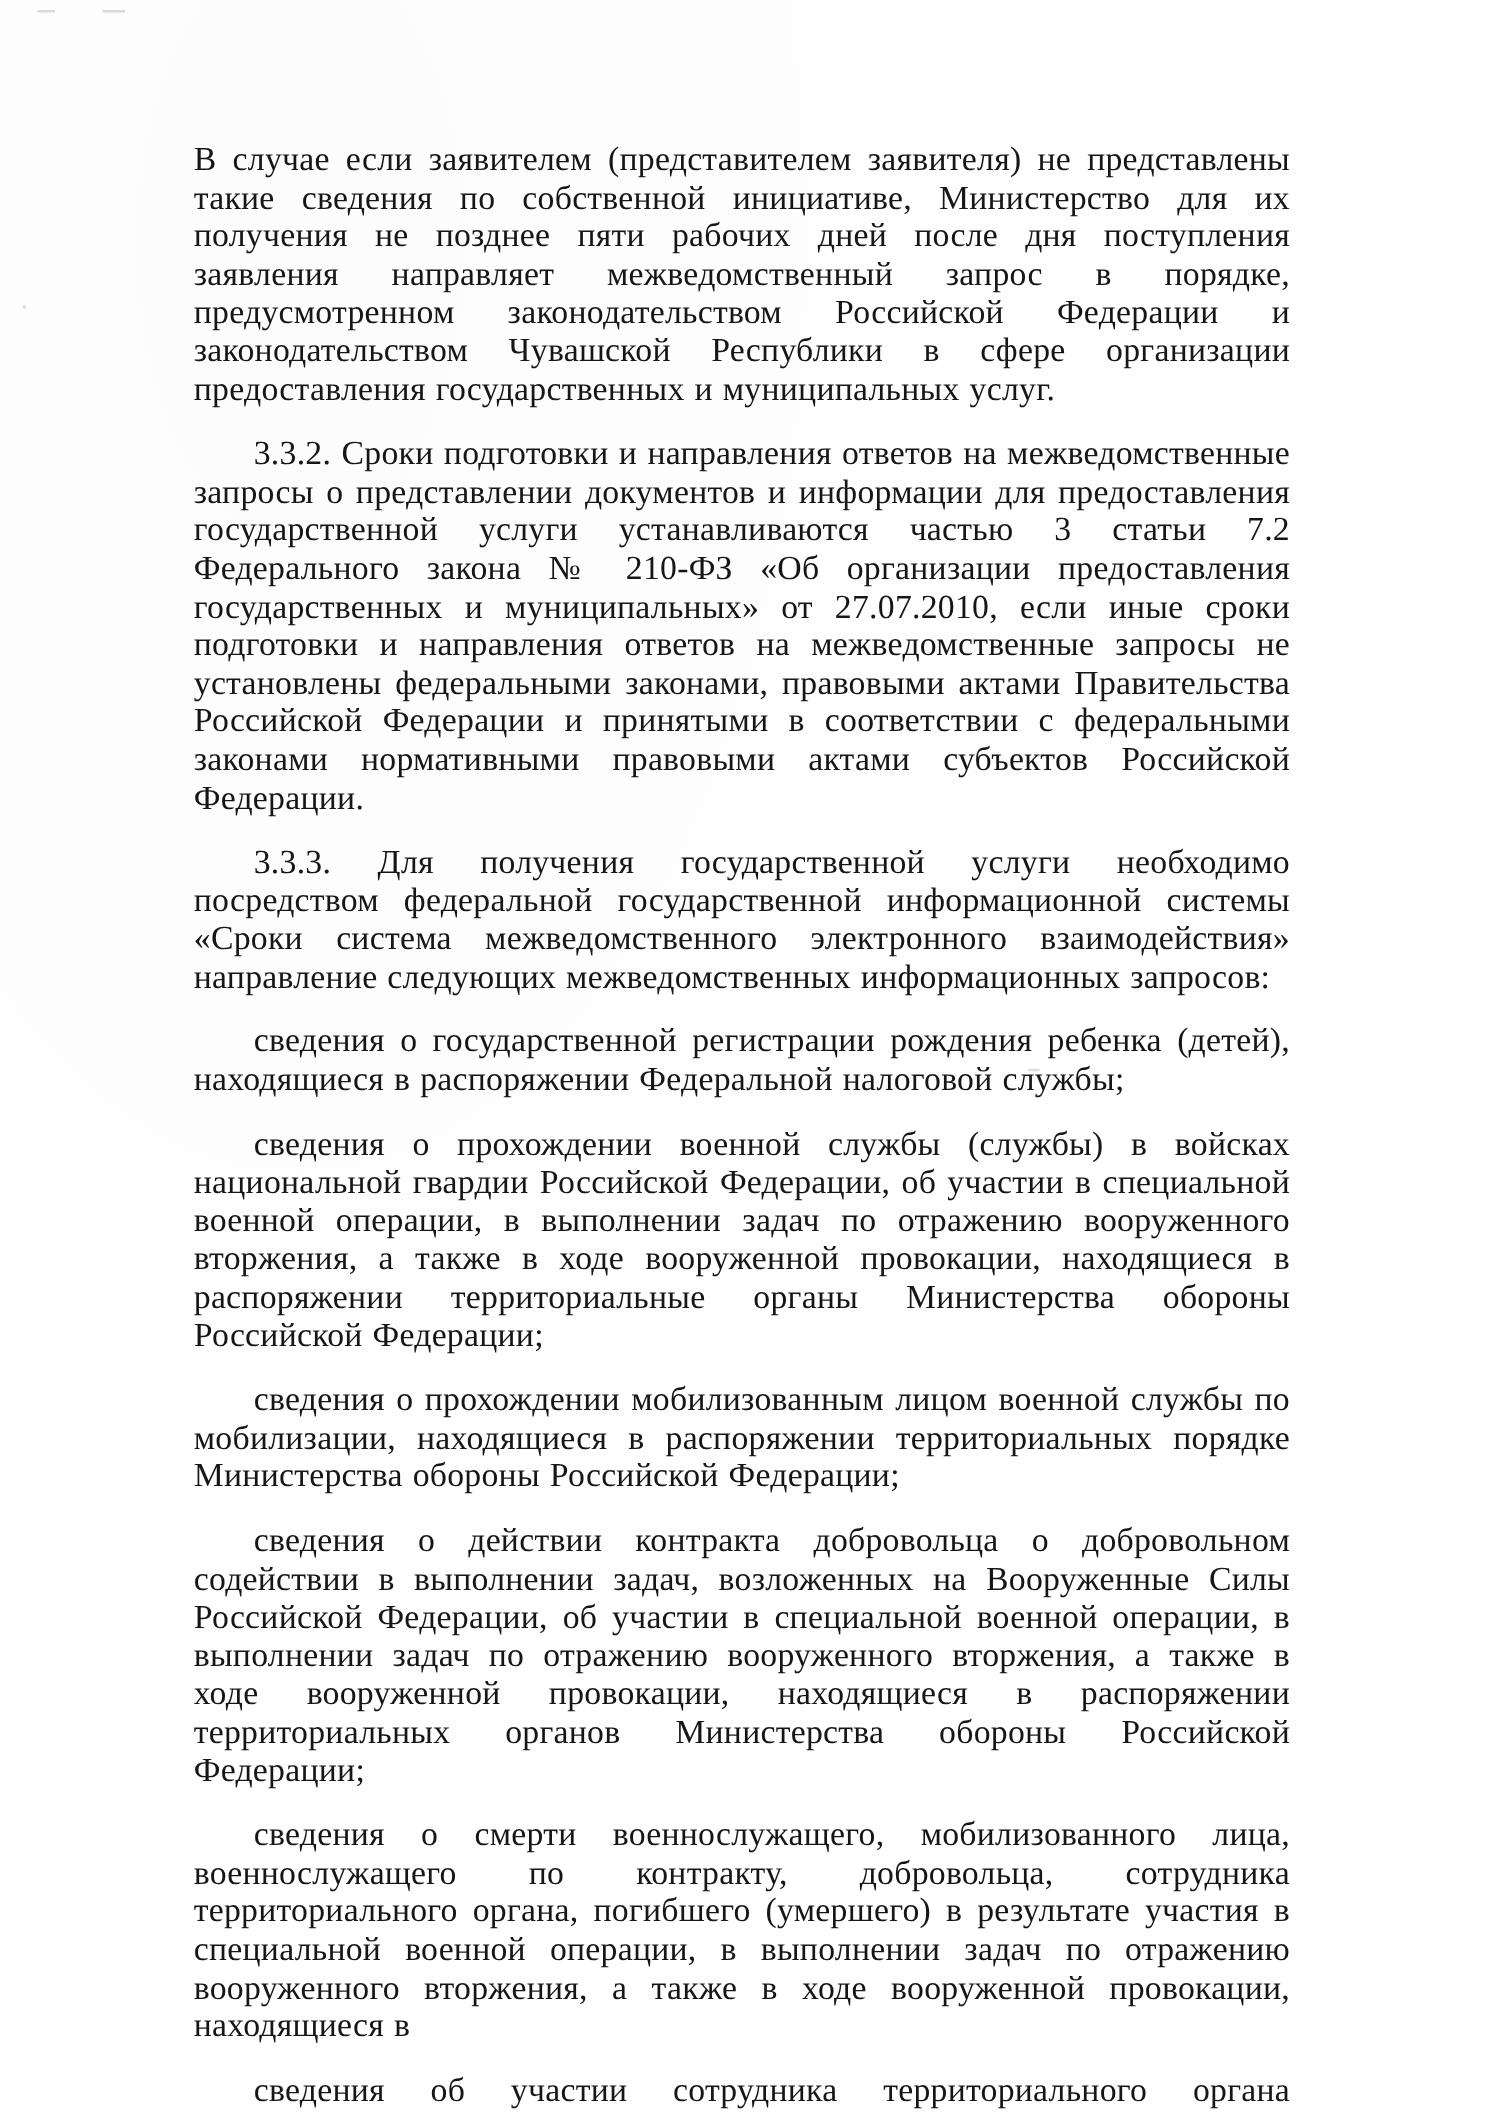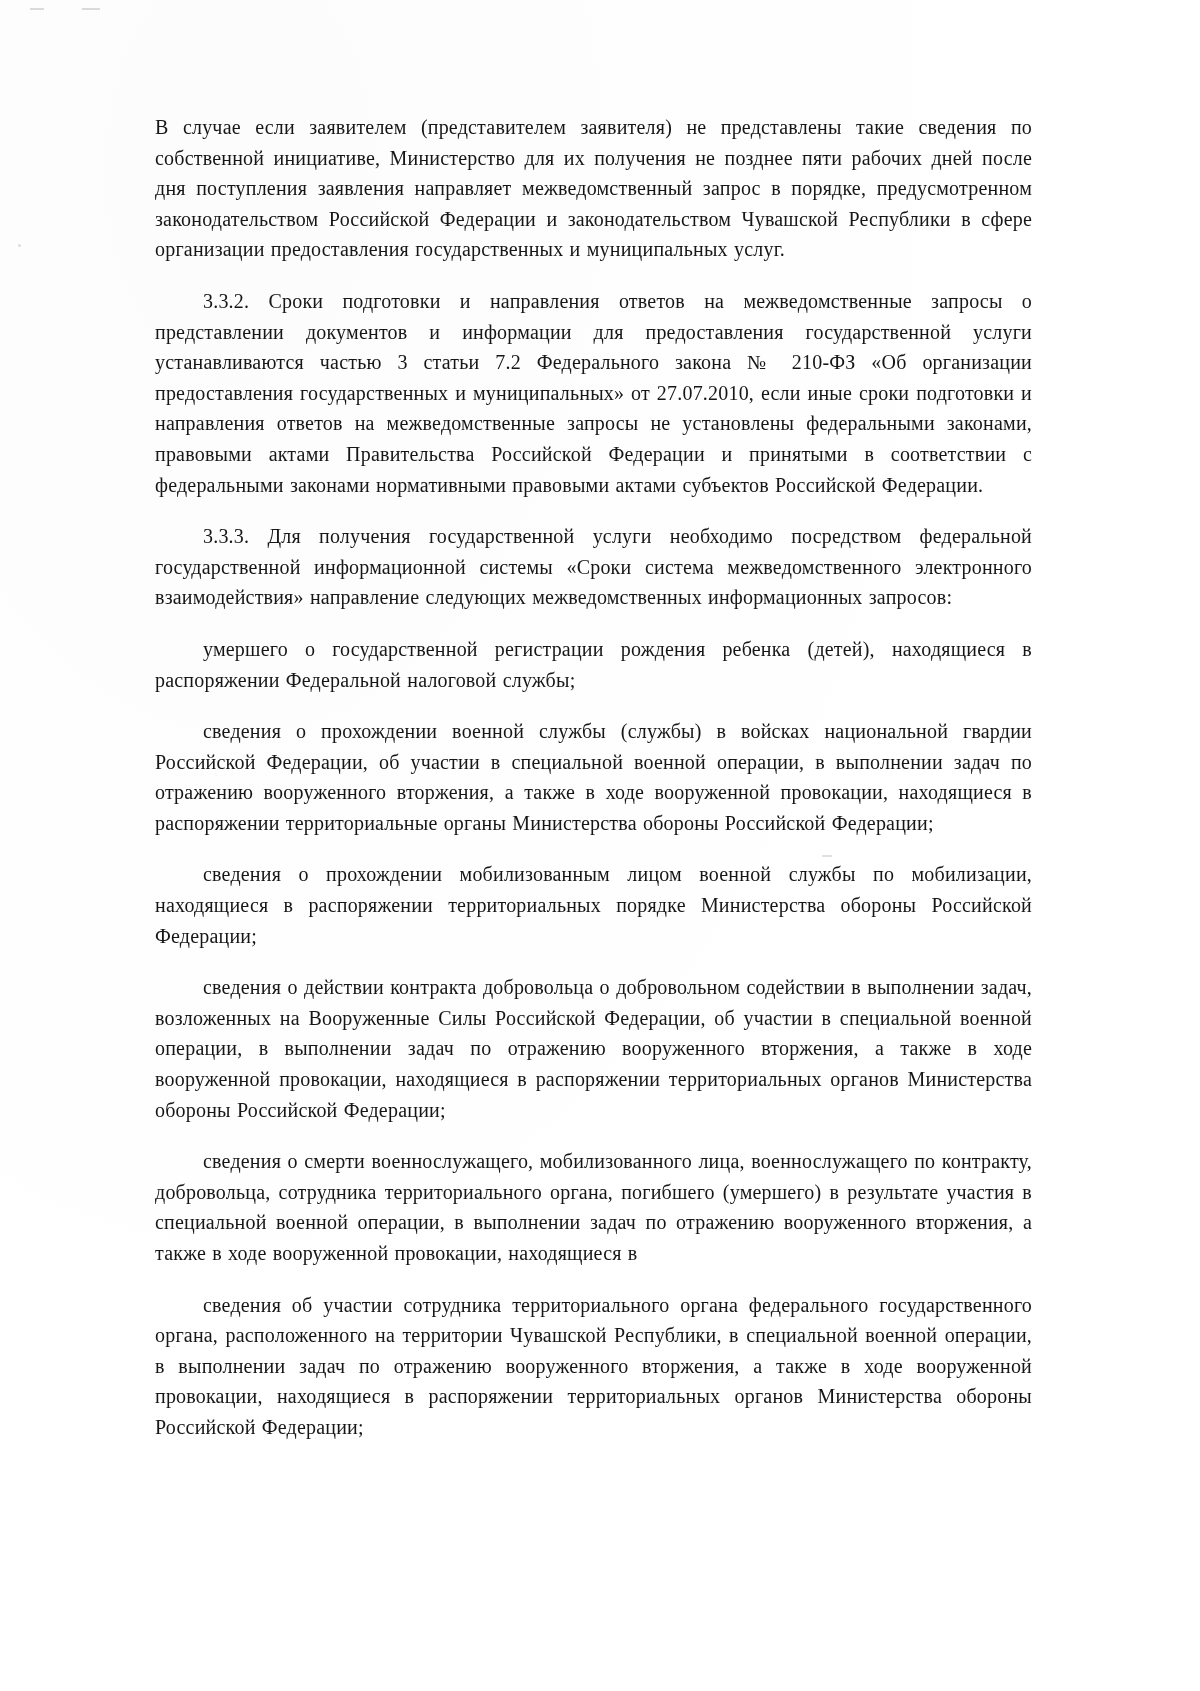--- a/index.html
+++ b/index.html
@@ -20,21 +20,21 @@
     width: 1200px;
     min-height: 1691px;
     background:
       radial-gradient(ellipse at 20% 10%, rgba(0,0,0,0.012), transparent 60%),
       #ffffff;
     box-sizing: border-box;
     padding: 112px 168px 60px 155px;
   }
   .doc p {
     margin: 0 0 21px 0;
-    font-size: 20px;
+    font-size: 27px;
     line-height: 30.6px;
     text-align: justify;
     word-spacing: 1px;
     letter-spacing: 0.2px;
   }
   .doc p.indent {
     text-indent: 48px;
   }
   .doc p.no-indent {
     text-indent: 0;
@@ -75,21 +75,21 @@
   <div class="scan-speck" style="left:822px; top:855px; width:10px; height:2px; border-radius:2px;"></div>
 
   <div class="doc">
 
     <p class="no-indent">В случае если заявителем (представителем заявителя) не представлены такие сведения по собственной инициативе, Министерство для их получения не позднее пяти рабочих дней после дня поступления заявления направляет межведомственный запрос в порядке, предусмотренном законодательством Российской Федерации и законодательством Чувашской Республики в сфере организации предоставления государственных и муниципальных услуг.</p>
 
     <p class="indent">3.3.2. Сроки подготовки и направления ответов на межведомственные запросы о представлении документов и информации для предоставления государственной услуги устанавливаются частью 3 статьи 7.2 Федерального закона № 210-ФЗ «Об организации предоставления государственных и муниципальных» от 27.07.2010, если иные сроки подготовки и направления ответов на межведомственные запросы не установлены федеральными законами, правовыми актами Правительства Российской Федерации и принятыми в соответствии с федеральными законами нормативными правовыми актами субъектов Российской Федерации.</p>
 
     <p class="indent">3.3.3. Для получения государственной услуги необходимо посредством федеральной государственной информационной системы «Сроки система межведомственного электронного взаимодействия» направление следующих межведомственных информационных запросов:</p>
 
-    <p class="indent">умершего о государственной регистрации рождения ребенка (детей), находящиеся в распоряжении Федеральной налоговой службы;</p>
+    <p class="indent">сведения о государственной регистрации рождения ребенка (детей), находящиеся в распоряжении Федеральной налоговой службы;</p>
 
     <p class="indent">сведения о прохождении военной службы (службы) в войсках национальной гвардии Российской Федерации, об участии в специальной военной операции, в выполнении задач по отражению вооруженного вторжения, а также в ходе вооруженной провокации, находящиеся в распоряжении территориальные органы Министерства обороны Российской Федерации;</p>
 
     <p class="indent">сведения о прохождении мобилизованным лицом военной службы по мобилизации, находящиеся в распоряжении территориальных порядке Министерства обороны Российской Федерации;</p>
 
 
     <p class="indent">сведения о действии контракта добровольца о добровольном содействии в выполнении задач, возложенных на Вооруженные Силы Российской Федерации, об участии в специальной военной операции, в выполнении задач по отражению вооруженного вторжения, а также в ходе вооруженной провокации, находящиеся в распоряжении территориальных органов Министерства обороны Российской Федерации;</p>
 
     <p class="indent">сведения о смерти военнослужащего, мобилизованного лица, военнослужащего по контракту, добровольца, сотрудника территориального органа, погибшего (умершего) в результате участия в специальной военной операции, в выполнении задач по отражению вооруженного вторжения, а также в ходе вооруженной провокации, находящиеся в</p>
 

